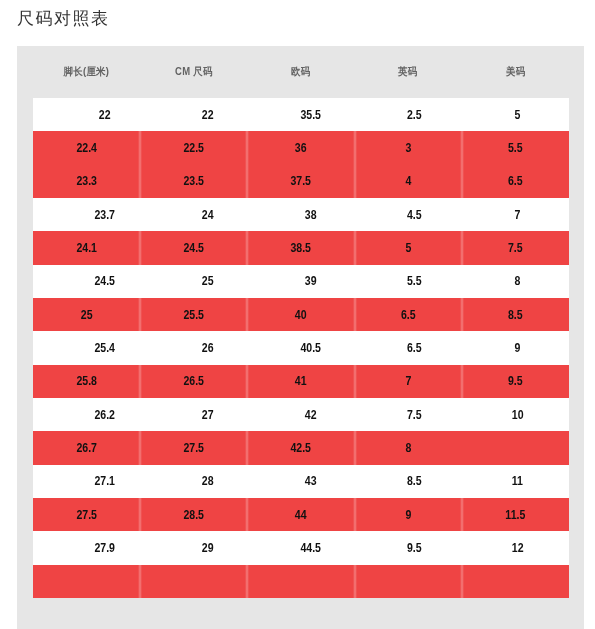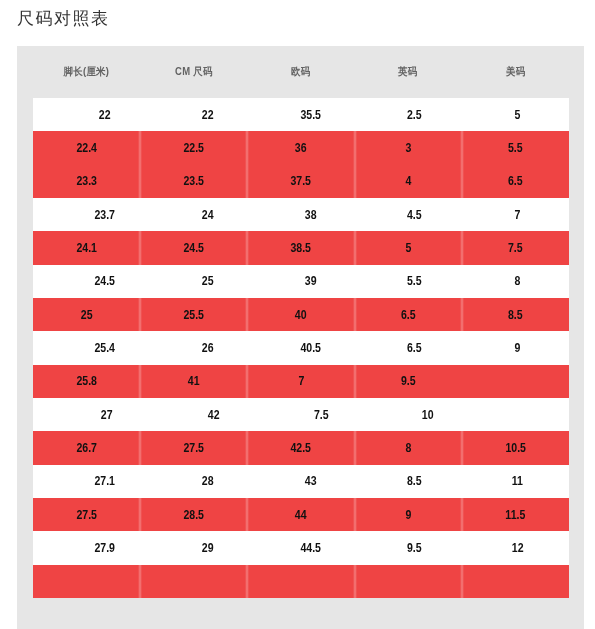--- a/index.html
+++ b/index.html
@@ -191,31 +191,37 @@
           </div>
     <div class="data-cell">
             <span class="value">9</span>
           </div>
   </div>
         <div class="data-row even">
     <div class="data-cell">
             <span class="value">25.8</span>
           </div>
     <div class="data-cell">
+            <span class="value">26.5</span>
+          </div>
+    <div class="data-cell">
             <span class="value">41</span>
           </div>
     <div class="data-cell">
             <span class="value">7</span>
           </div>
     <div class="data-cell">
             <span class="value">9.5</span>
           </div>
   </div>
         <div class="data-row odd">
     <div class="data-cell">
+            <span class="value">26.2</span>
+          </div>
+    <div class="data-cell">
             <span class="value">27</span>
           </div>
     <div class="data-cell">
             <span class="value">42</span>
           </div>
     <div class="data-cell">
             <span class="value">7.5</span>
           </div>
     <div class="data-cell">
             <span class="value">10</span>
@@ -227,23 +233,20 @@
           </div>
     <div class="data-cell">
             <span class="value">27.5</span>
           </div>
     <div class="data-cell">
             <span class="value">42.5</span>
           </div>
     <div class="data-cell">
             <span class="value">8</span>
           </div>
-    <div class="data-cell">
-            <span class="value">10.5</span>
-          </div>
   </div>
         <div class="data-row odd">
     <div class="data-cell">
             <span class="value">27.1</span>
           </div>
     <div class="data-cell">
             <span class="value">28</span>
           </div>
     <div class="data-cell">
             <span class="value">43</span>

